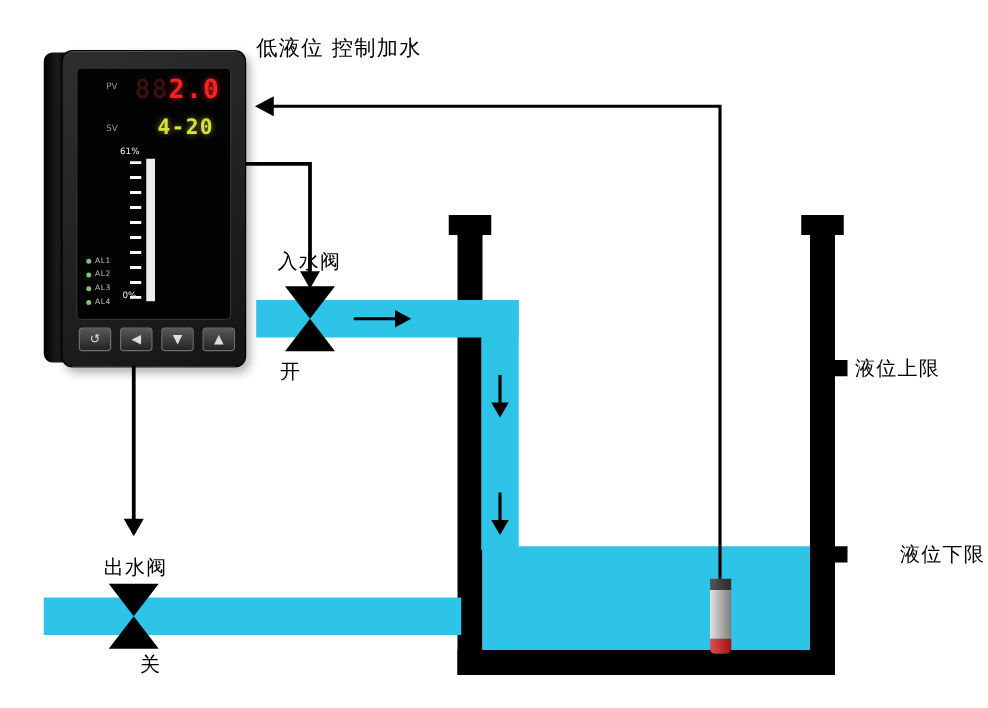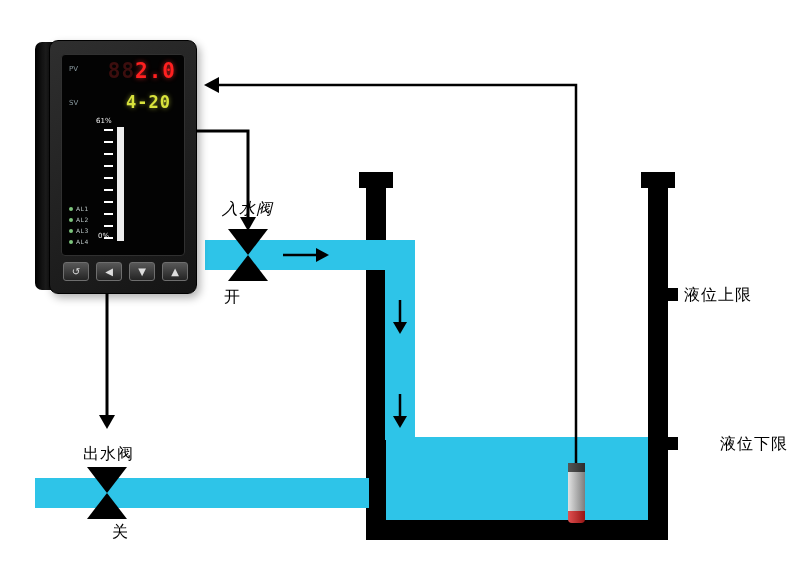--- a/index.html
+++ b/index.html
@@ -14,21 +14,21 @@
   .meter{position:absolute;left:35px;top:40px;width:160px;height:252px;}
   .meter-side{position:absolute;left:0;top:2px;width:18px;height:248px;
               background:linear-gradient(90deg,#000 0%,#1c1c1c 60%,#090909 100%);
               border-radius:7px 0 0 7px;}
   .meter-body{position:absolute;left:14px;top:0;width:146px;height:252px;
               background:linear-gradient(145deg,#2f2f2f,#141414);
               border:1px solid #000;border-radius:9px;
               box-shadow:3px 4px 8px rgba(0,0,0,.30);}
   .meter-display{position:absolute;left:11px;top:13px;width:122px;height:200px;
                  background:#030303;border:1px solid #303030;border-radius:4px;}
-  .pv-label,.sv-label{position:absolute;font-size:7px;color:#8a9aa0;}
+  .pv-label,.sv-label{position:absolute;font-size:7px;color:#8a9aa0;margin-left:16px;}
   .pv-label{left:7px;top:10px;}
   .sv-label{left:7px;top:44px;}
   .pv-row{position:absolute;right:8px;top:4px;
           font:bold 21px "DejaVu Sans Mono",monospace;letter-spacing:1px;text-align:right;}
   .ghost{color:#3c0e0e;}
   .pv-val{color:#ff2020;text-shadow:0 0 5px rgba(255,40,40,.7);}
   .sv-row{position:absolute;right:13px;top:37px;
           font:bold 17px "DejaVu Sans Mono",monospace;letter-spacing:1px;}
   .sv-val{color:#d8e23c;text-shadow:0 0 5px rgba(220,230,70,.6);}
   .scale-top{position:absolute;left:34px;top:62px;font-size:7px;color:#eee;}
@@ -108,21 +108,22 @@
       <polygon points="87,519 127,519 107,493"></polygon>
     </g>
   </svg>
 
   <div class="probe">
     <div class="probe-top"></div>
     <div class="probe-body"></div>
     <div class="probe-tip"></div>
   </div>
 
-  <div class="lbl" style="left:222px;top:199px;font-style:italic;">入水阀</div>
+  <div class="lbl" style="left:205px;top:27px;font-size:17px;">低液位 控制加水</div>
+  <div class="lbl" style="left:222px;top:199px;">入水阀</div>
   <div class="lbl" style="left:224px;top:287px;">开</div>
   <div class="lbl" style="left:83px;top:444px;text-align:right;">出水阀</div>
   <div class="lbl" style="left:112px;top:522px;">关</div>
   <div class="lbl" style="left:684px;top:285px;text-align:center;">液位上限</div>
   <div class="lbl" style="left:684px;top:434px;margin-left:36px;">液位下限</div>
 
   <div class="meter">
     <div class="meter-side"></div>
     <div class="meter-body">
       <div class="meter-display">

